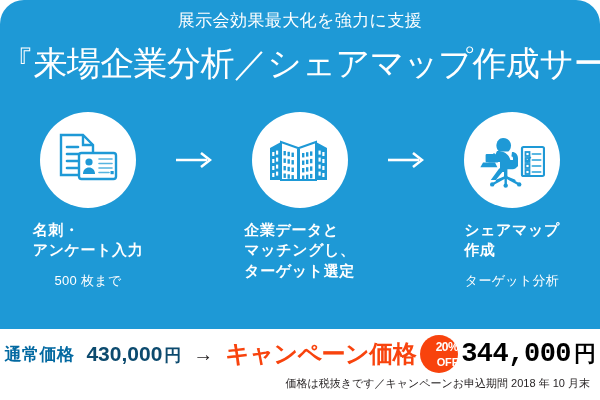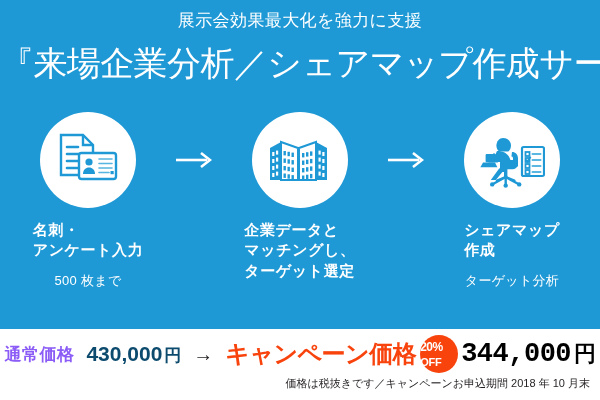--- a/index.html
+++ b/index.html
@@ -10,20 +10,21 @@
   body {
     font-family: "Liberation Sans", "DejaVu Sans", sans-serif;
   }
   #banner {
     position: relative;
     width: 600px;
     height: 400px;
     overflow: hidden;
     background: #ffffff;
     box-sizing: border-box;
+    border-radius: 24px;
   }
   
   .hero {
     position: absolute;
     left: 0; top: 0;
     width: 600px;
     height: 329px;
     background: #1e99d6;
     box-sizing: border-box;
   }
@@ -119,21 +120,21 @@
     position: absolute;
     left: 0; top: 8px;
     width: 600px;
     height: 34px;
     display: flex;
     flex-direction: row;
     align-items: center;
     justify-content: center;
   }
   .normal-label {
-    color: #8b5cf6;
+    color: #0369a1;
     font-size: 17px;
     font-weight: bold;
     letter-spacing: 0.5px;
   }
   .normal-price {
     color: #0c4a6e;
     font-size: 21px;
     font-weight: bold;
     margin-left: 12px;
     letter-spacing: 0px;
@@ -153,21 +154,21 @@
     letter-spacing: -0.5px;
   }
   .badge {
     width: 38px;
     height: 38px;
     border-radius: 50%;
     background: #f8430d;
     color: #ffffff;
     display: inline-flex;
     flex-direction: column;
-    align-items: flex-start;
+    align-items: flex-end;
     justify-content: center;
     margin: 0 3px 0 4px;
     flex: none;
     line-height: 1;
   }
   .badge .b1 { font-size: 12px; font-weight: bold; letter-spacing: -0.5px; }
   .badge .b2 { font-size: 11px; font-weight: bold; letter-spacing: -0.2px; margin-top: 4px; }
   .camp-price {
     color: #000000;
     font-size: 27px;

